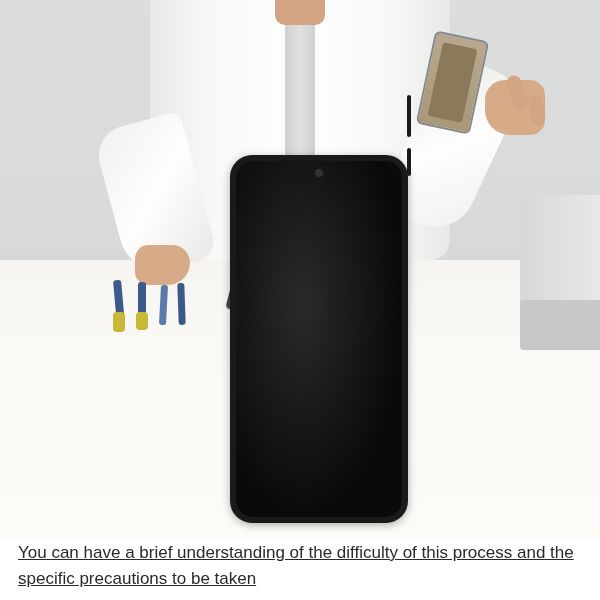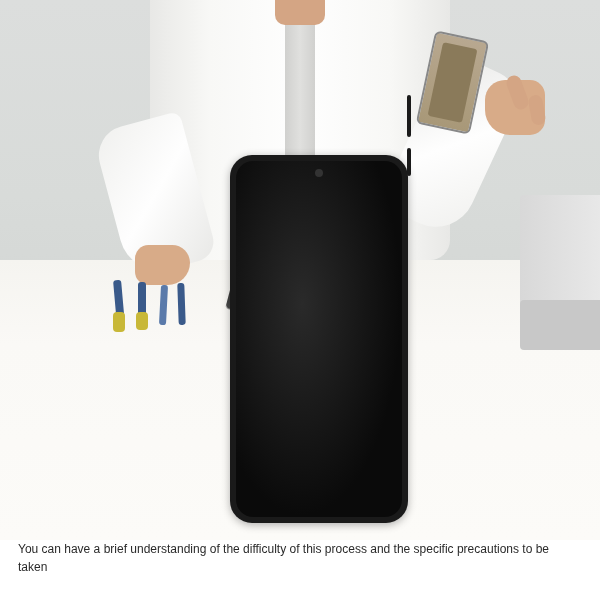--- a/index.html
+++ b/index.html
@@ -306,24 +306,25 @@
       height: 28px;
       background: #1a1a1a;
       border-radius: 2px;
     }
     
     .caption {
       position: absolute;
       top: 540px;
       left: 18px;
       width: 560px;
-      font-size: 12px;
+      font-size: 17px;
       line-height: 1.5;
       color: #2a2a2a;
       font-family: Arial, sans-serif;
+      text-decoration: underline;
     }
   </style>
 </head>
 <body>
 
 <div class="scene">
   <div class="wall"></div>
   <div class="desk"></div>
 
   <div class="laptop"></div>

